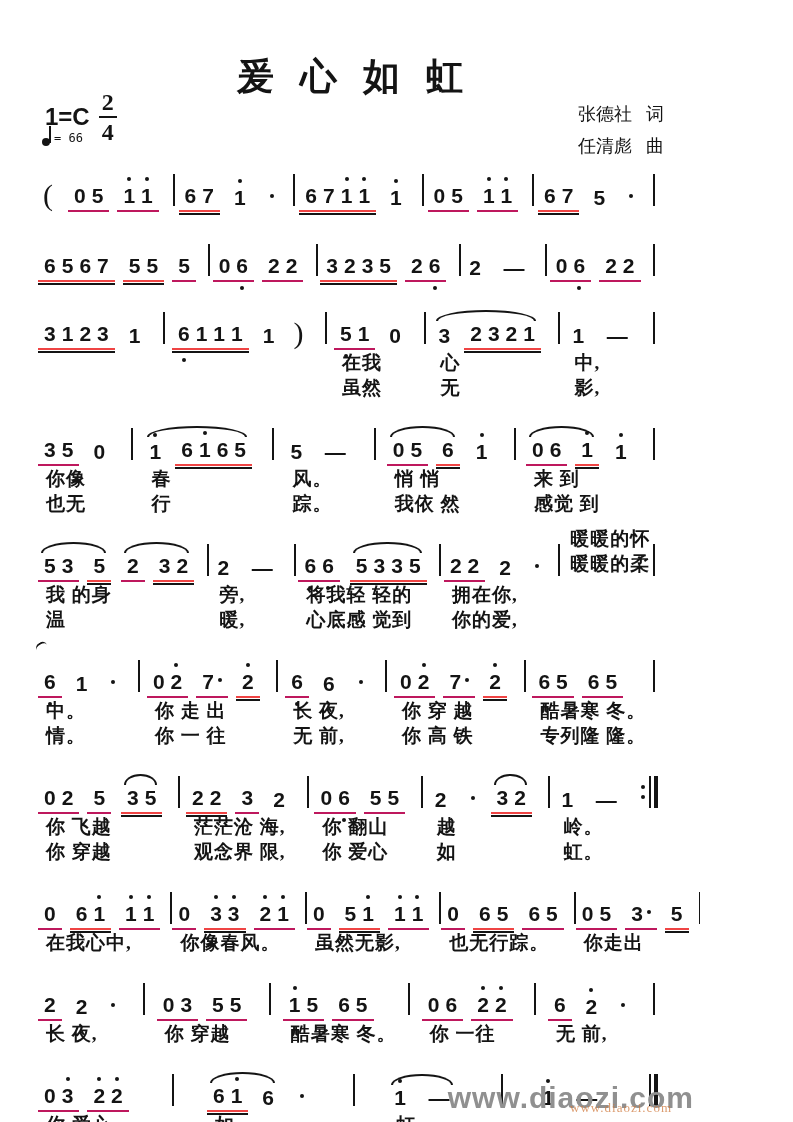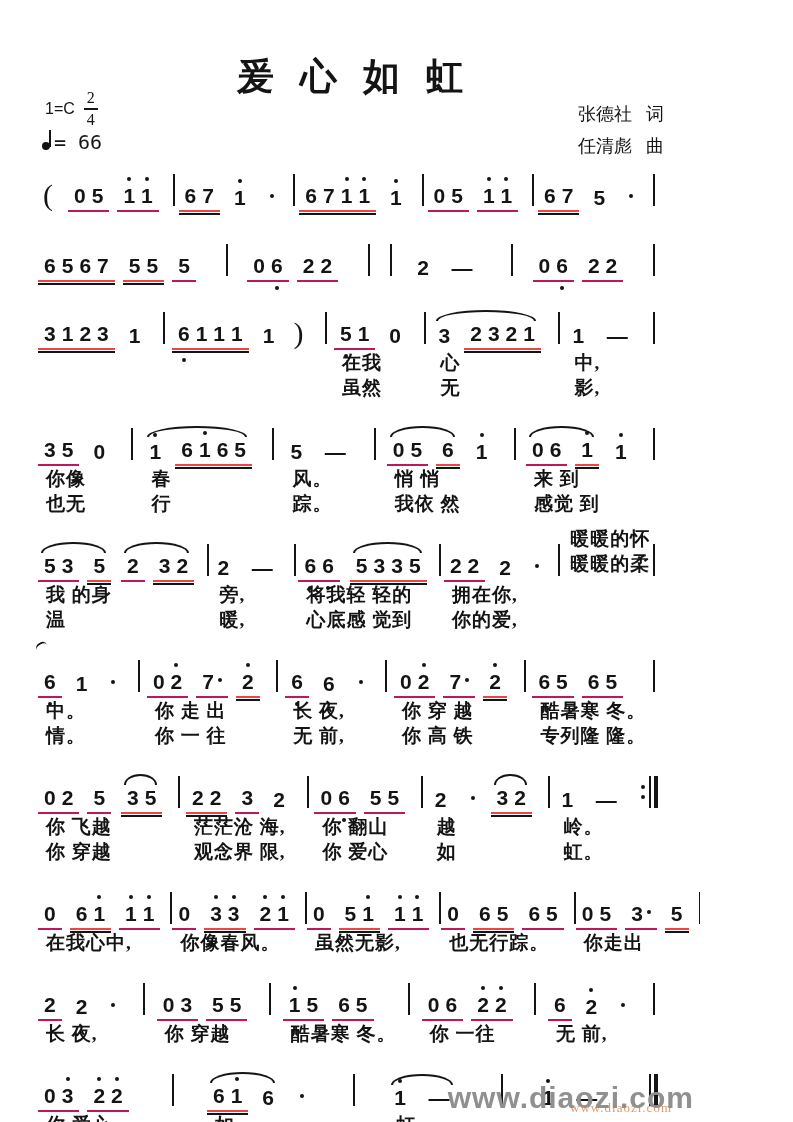--- a/index.html
+++ b/index.html
@@ -2,27 +2,27 @@
 <html><head>
 <meta charset="utf-8">
 <style>
   html,body{margin:0;padding:0;background:#fff;}
   .page{position:relative;width:700px;height:1122px;background:#ffffff;overflow:hidden;
         font-family:"Liberation Serif","DejaVu Serif",serif;color:#141414;}
   
   .title{position:absolute;top:52px;left:0;width:100%;text-align:center;
          font-size:37px;font-weight:bold;letter-spacing:26px;text-indent:26px;}
   .keyblock{position:absolute;left:45px;top:90px;display:flex;align-items:center;
-            font-family:"Liberation Sans",sans-serif;font-weight:normal;font-size:16px;}
+            font-family:"Liberation Sans",sans-serif;font-weight:bold;font-size:24px;}
   .ts{display:inline-flex;flex-direction:column;align-items:center;line-height:1;
       margin-left:9px;font-family:"Liberation Serif",serif;}
   .ts .num{padding:0 3px 2px;border-bottom:2px solid #141414;}
   .ts .den{padding-top:2px;}
   .tempo{position:absolute;left:42px;top:130px;font-family:"DejaVu Sans Mono",monospace;
-         font-size:20px;display:flex;align-items:center;}
+         font-size:12px;display:flex;align-items:center;}
   .qnote{display:inline-block;width:8px;height:8px;background:#141414;border-radius:50%;
          position:relative;margin:8px 4px 0 0;}
   .qnote::after{content:"";position:absolute;right:-1px;bottom:3px;width:2px;height:17px;background:#141414;}
   .credits{position:absolute;right:36px;top:98px;text-align:right;font-size:18px;line-height:32px;}
   .credits .role{margin-left:14px;}
   
   .score{position:absolute;left:38px;right:42px;top:156px;}
   .score-line{display:flex;justify-content:space-between;align-items:flex-start;position:relative;}
   .score-line.mb14{margin-bottom:14px;} .score-line.mb12{margin-bottom:12px;}
   .score-line.mb10{margin-bottom:10px;}
@@ -158,20 +158,28 @@
         <span class="barline"></span>
         <div class="measure">
           <div class="notes-row">
             <span class="item">
               <span class="part u1"><span class="note"><span class="digit">0</span></span><span class="note"><span class="digit">6</span><span class="odot down"></span></span></span>
               <span class="part u1"><span class="note"><span class="digit">2</span></span><span class="note"><span class="digit">2</span></span></span>
             </span>
           </div>
         </div>
         <span class="barline"></span>
+        <div class="measure">
+          <div class="notes-row">
+            <span class="item">
+              <span class="part u2"><span class="note"><span class="digit">3</span></span><span class="note"><span class="digit">2</span></span><span class="note"><span class="digit">3</span></span><span class="note"><span class="digit">5</span></span></span>
+              <span class="part u1"><span class="note"><span class="digit">2</span></span><span class="note"><span class="digit">6</span><span class="odot down"></span></span></span>
+            </span>
+          </div>
+        </div>
         <span class="barline"></span>
         <div class="measure">
           <div class="notes-row">
             <span class="item">
               <span class="part"><span class="note"><span class="digit">2</span></span></span>
               <span class="part"><span class="note dash">—</span></span>
             </span>
           </div>
         </div>
         <span class="barline"></span>

